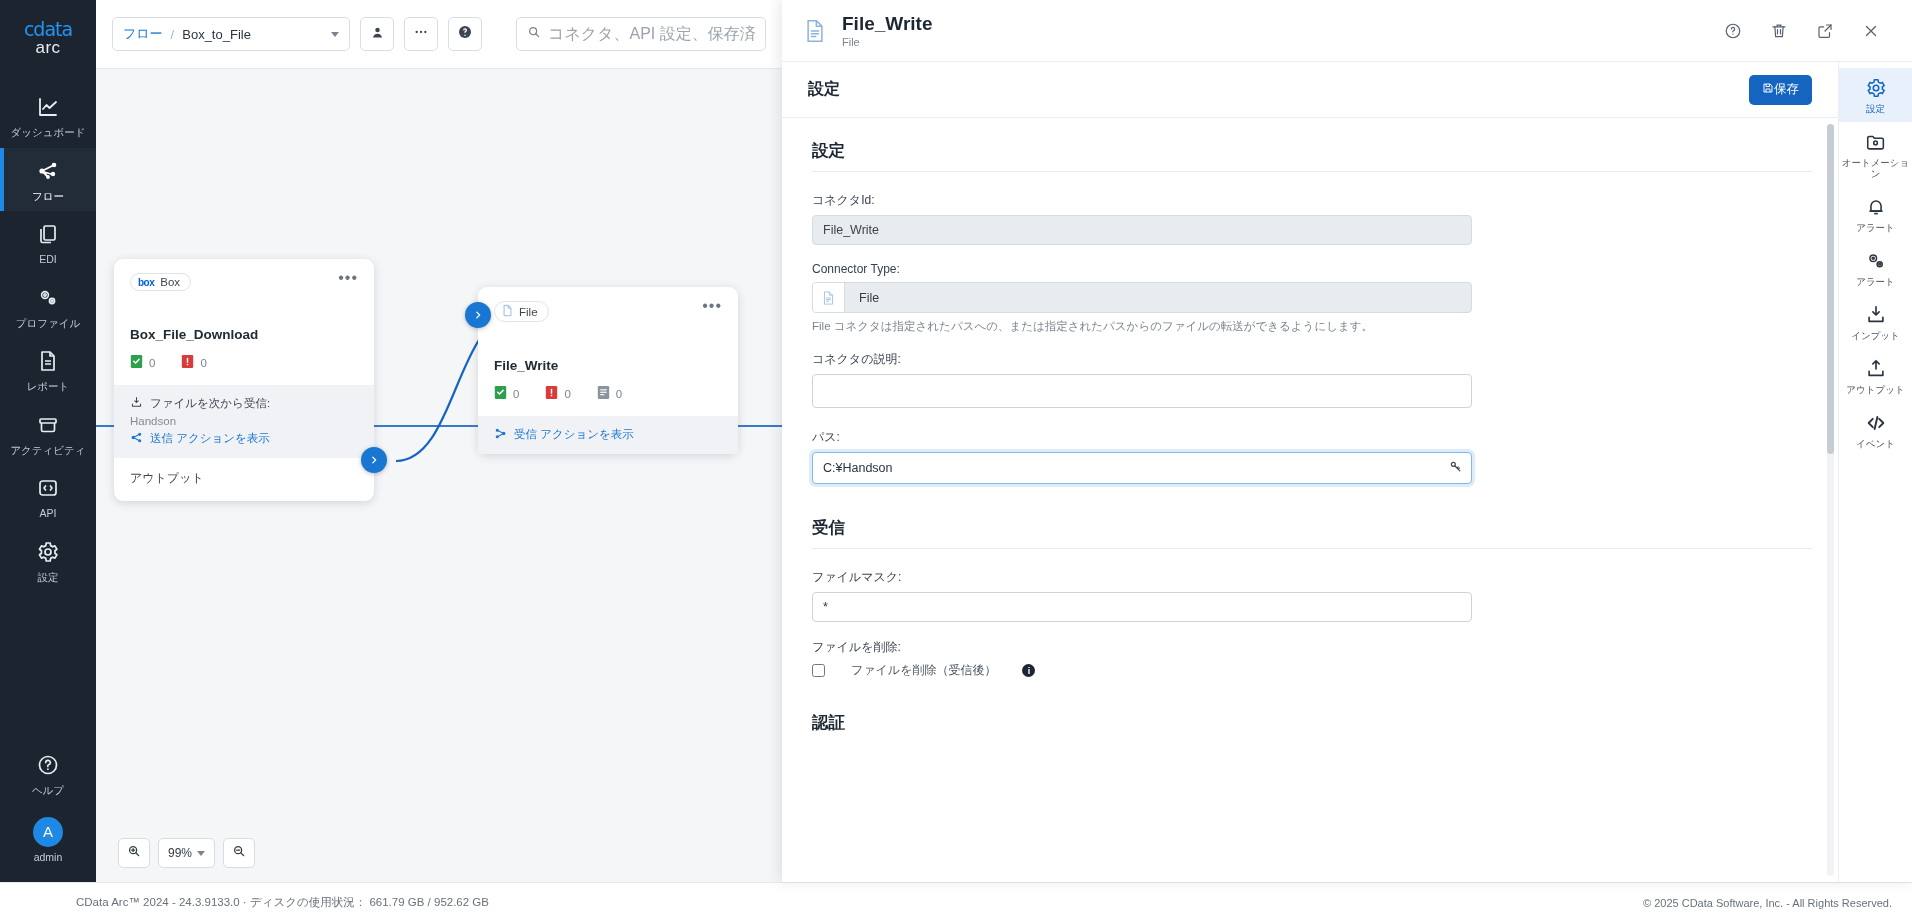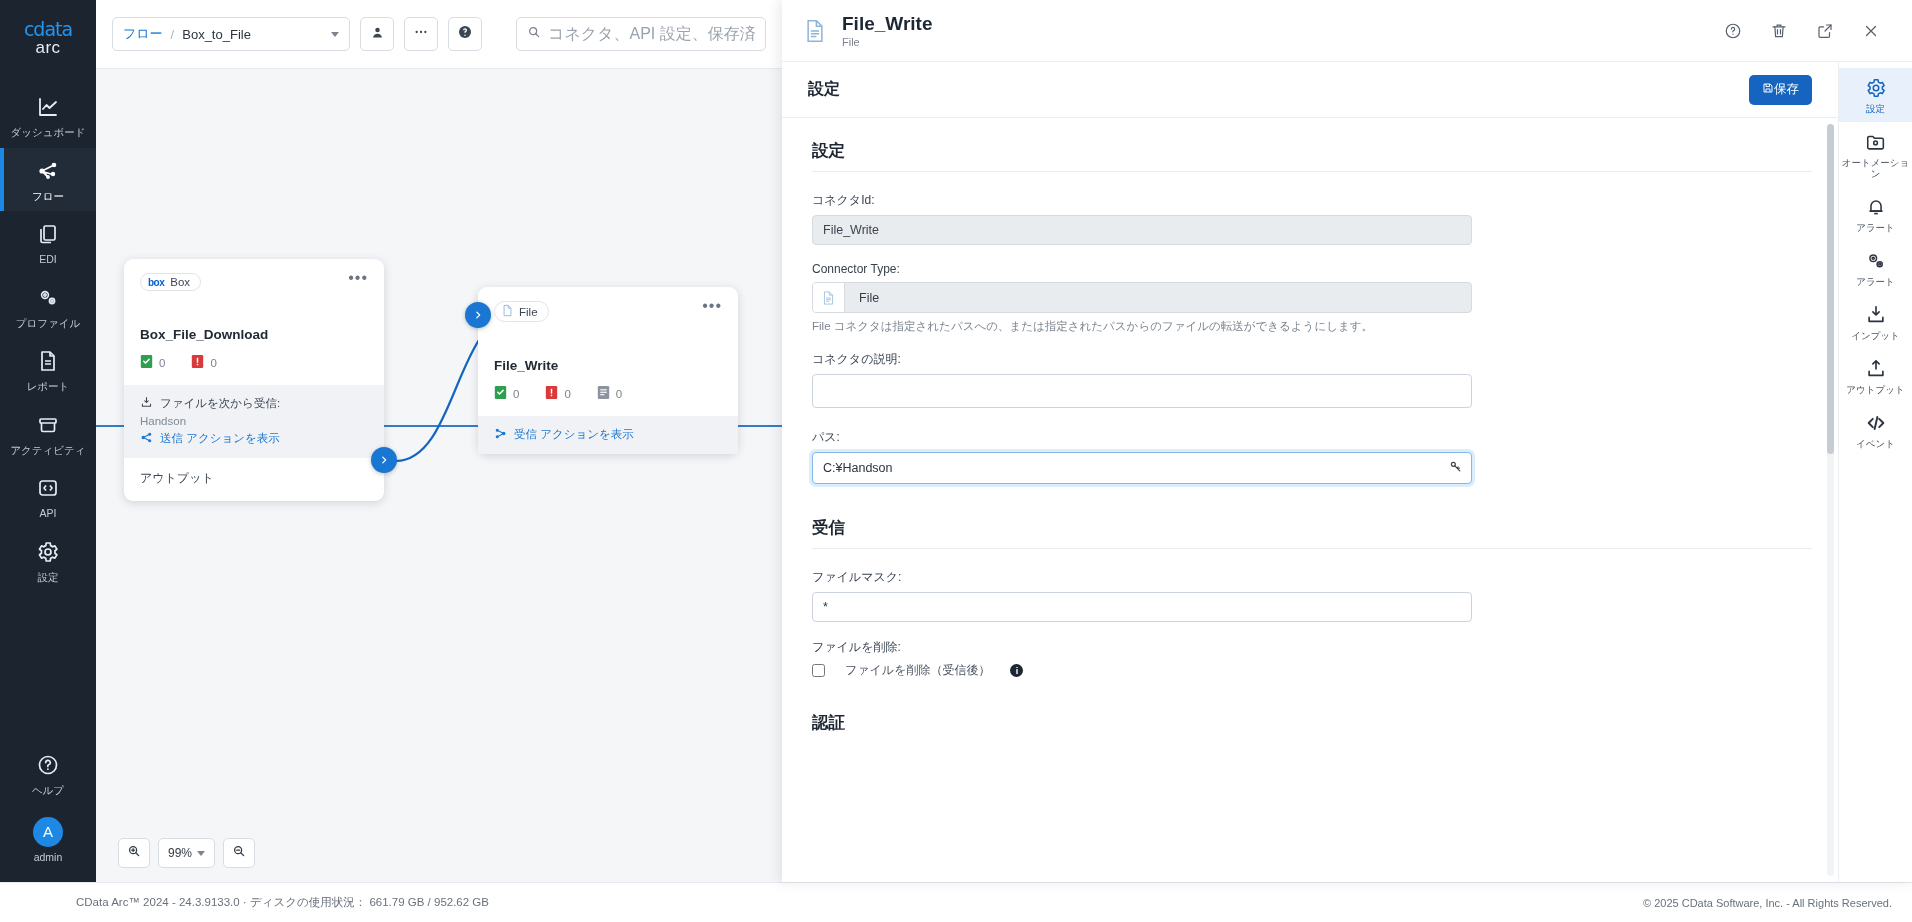--- a/index.html
+++ b/index.html
@@ -167,21 +167,21 @@
   .fhelp { font-size: 11.5px; color: #7b8490; margin-top: 6px; }
   .ftextarea {
     width: 660px; height: 34px; border: 1px solid #cdd3da; border-radius: 4px; background: #fff;
     resize: none; outline: none; font-family: "Liberation Sans", sans-serif; font-size: 12.5px; padding: 6px 10px;
   }
   .path-wrap { position: relative; width: 660px; }
   .finput.focused {
     border: 1px solid #86b7e8; box-shadow: 0 0 0 3px rgba(30,136,229,.16); height: 32px;
   }
   .path-key { position: absolute; right: 10px; top: 8px; color: #3b4450; font-size: 13px; cursor: pointer; }
-  .check-row { display: flex; align-items: center; gap: 20px; margin-top: 5px; }
+  .check-row { display: flex; align-items: center; gap: 26px; margin-top: 5px; }
   .check-row input[type=checkbox] { width: 13px; height: 13px; }
   .check-label { font-size: 12px; color: #4a5361; }
   .info-dot {
     width: 13px; height: 13px; border-radius: 50%; background: #1d2733; color: #fff;
     font-size: 9px; display: inline-flex; align-items: center; justify-content: center; font-weight: 700;
   }
   .sec-gap { height: 16px; }
 
   .rp-scrollbar {
     position: absolute; right: 4px; top: 6px; width: 7px; bottom: 6px; background: #f1f3f5; border-radius: 4px;
@@ -370,21 +370,21 @@
         </div>
       </div>
 
       <div class="canvas">
         <div class="canvas-line"></div>
 
         <svg style="position:absolute;left:0;top:0;width:100%;height:100%;pointer-events:none">
           <path d="M300 392 C 360 392, 360 246, 420 246" stroke="#1565c0" stroke-width="2.2" fill="none"></path>
         </svg>
 
-        <div class="node" style="left:28px; top:190px;">
+        <div class="node" style="left:18px; top:190px;">
           <div class="node-head">
             <span class="chip">
               <span class="box-logo">box</span>
               <span>Box</span>
             </span>
             <span class="node-dots">•••</span>
           </div>
           <div class="node-title">Box_File_Download</div>
           <div class="node-stats">
             <span class="stat">

